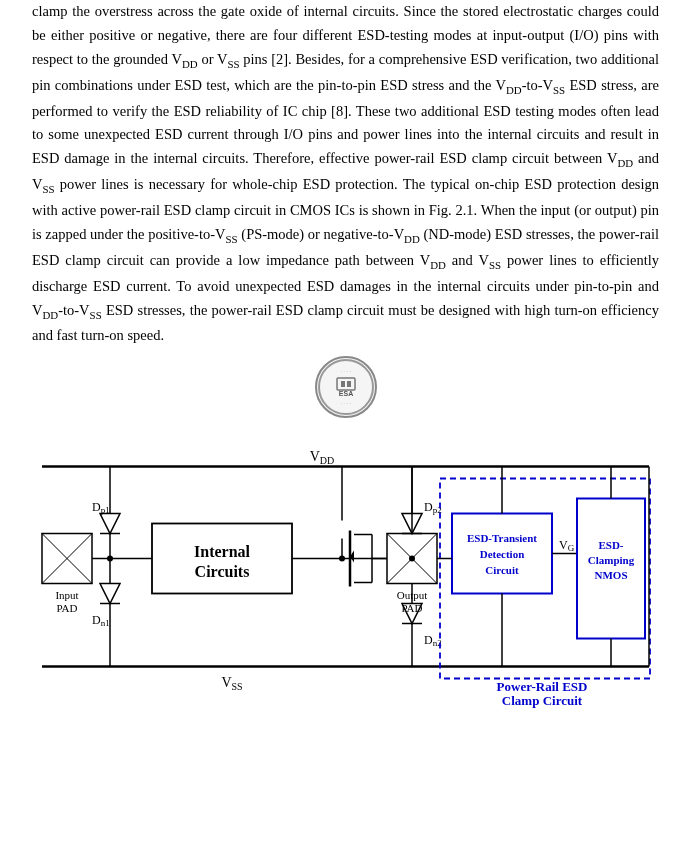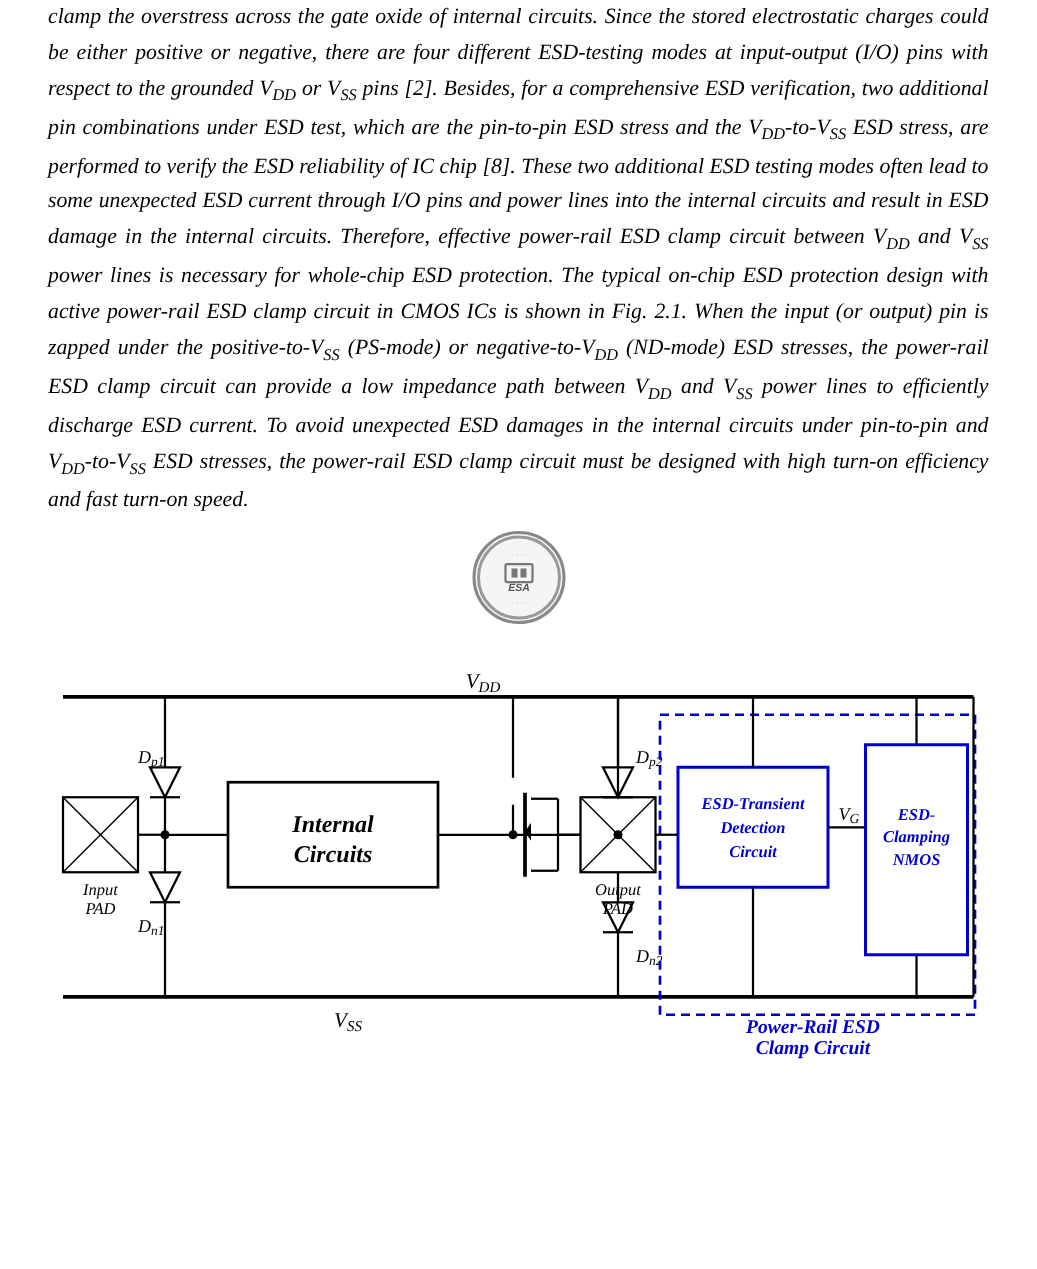--- a/index.html
+++ b/index.html
@@ -8,21 +8,20 @@
       min-height: 846px;
       background: #fff;
       font-family: 'Times New Roman', Times, serif;
       font-size: 14.5px;
       color: #000;
       overflow-x: hidden;
     }
 
     .page-content {
       padding: 0 32px;
-      font-style: italic;
     }
 
     .text-block {
       text-align: justify;
       line-height: 1.65;
       margin-bottom: 8px;
     }
 
     .text-block p {
       text-indent: 0;

